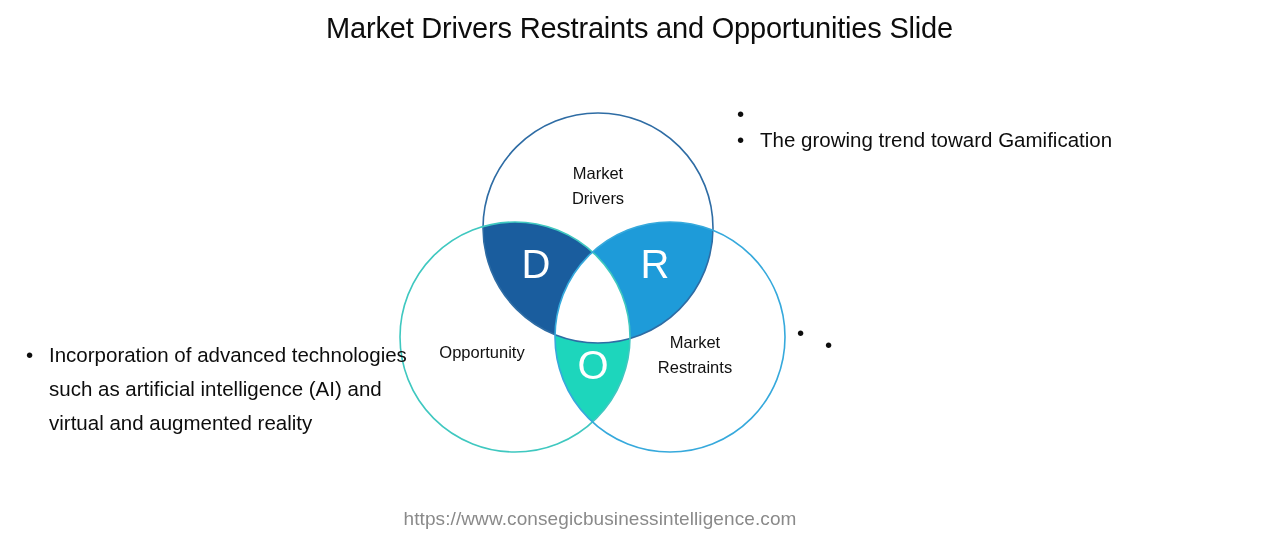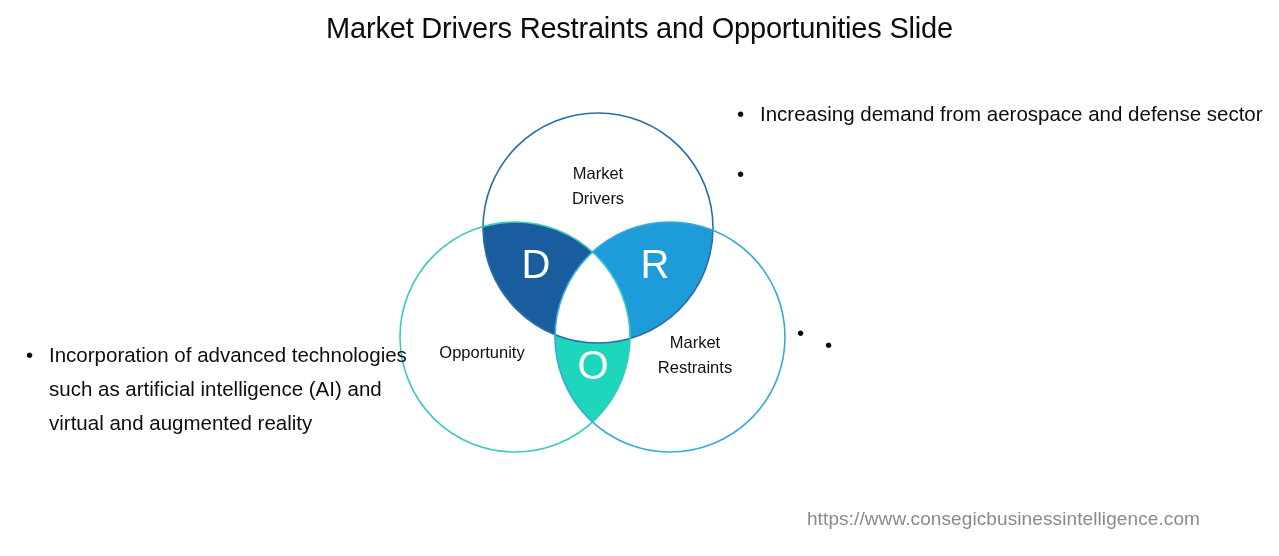--- a/index.html
+++ b/index.html
@@ -105,21 +105,21 @@
     width: 390px;
   }
   #opportunity-list .bullet-item { margin-bottom: 0; }
 
   
   #footer-url {
     position: absolute;
     left: 0;
     top: 508px;
     width: 1200px;
-    text-align: right;
+    text-align: center;
     font-size: 19px;
     color: #8a8a8a;
     letter-spacing: 0.1px;
   }
 </style>
 </head>
 <body>
 
 <div id="slide">
 
@@ -171,24 +171,24 @@
       <text class="venn-caption" x="482" y="358">Opportunity</text>
 
       <text class="venn-caption" x="695" y="348">Market</text>
       <text class="venn-caption" x="695" y="373">Restraints</text>
     </svg>
   </div>
 
   <ul class="bullet-list" id="drivers-list">
     <li class="bullet-item">
       <span class="bullet-dot">•</span>
-      <span>Increasing demand from aerospace and defense sector</span>
-    </li>
-    <li class="bullet-item">
-      <span class="bullet-dot">•</span>
+    </li>
+    <li class="bullet-item">
+      <span class="bullet-dot">•</span>
+      <span>The growing trend toward Gamification</span>
     </li>
   </ul>
 
   <ul class="bullet-list" id="restraints-list">
     <li class="bullet-item">
       <span class="bullet-dot">•</span>
     </li>
     <li class="bullet-item indented">
       <span class="bullet-dot">•</span>
     </li>

